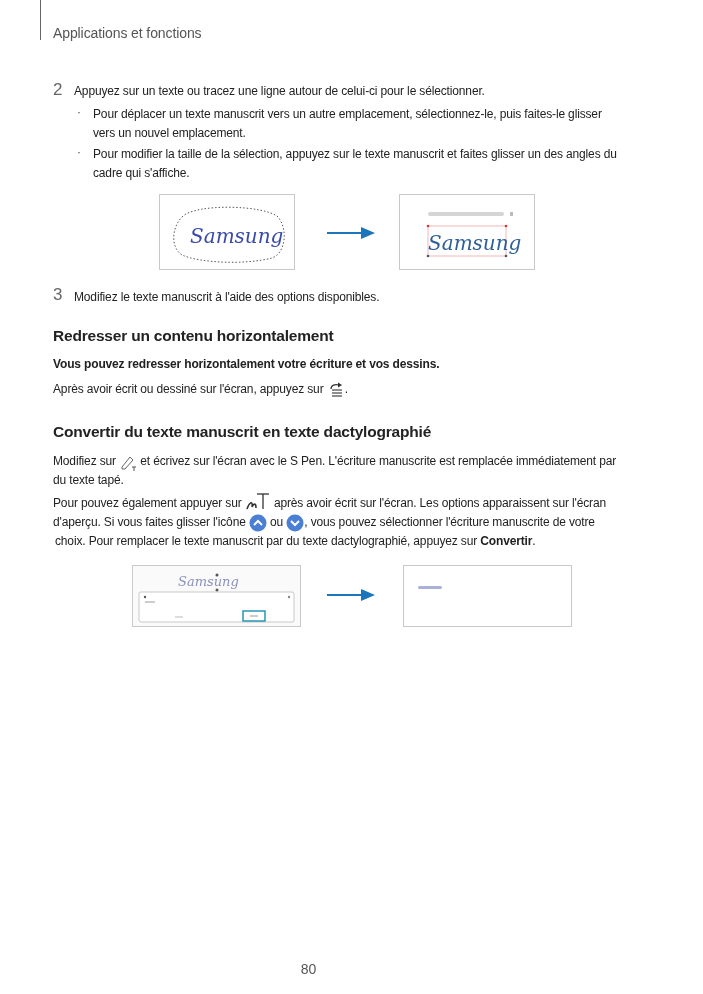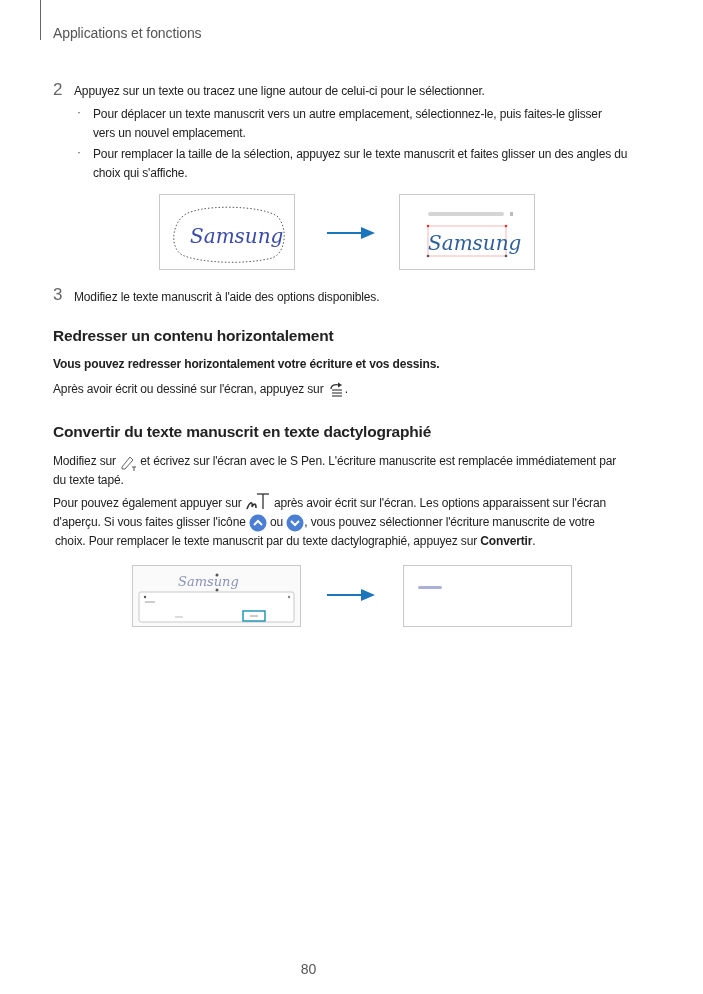--- a/index.html
+++ b/index.html
@@ -24,22 +24,22 @@
 <div class="running-head">Applications et fonctions</div>
 
 <div class="step-num" style="left:53px; top:80px;">2</div>
 <div class="p" style="left:74px; top:82px;">Appuyez sur un texte ou tracez une ligne autour de celui-ci pour le sélectionner.</div>
 
 <div class="bullet" style="left:77px; top:105px;">·</div>
 <div class="p" style="left:93px; top:105px;">Pour déplacer un texte manuscrit vers un autre emplacement, sélectionnez-le, puis faites-le glisser</div>
 <div class="p" style="left:93px; top:124px;">vers un nouvel emplacement.</div>
 
 <div class="bullet" style="left:77px; top:145px;">·</div>
-<div class="p" style="left:93px; top:145px;">Pour remplacer la taille de la sélection, appuyez sur le texte manuscrit et faites glisser un des angles du</div>
-<div class="p" style="left:93px; top:164px;">choix qui s'affiche.</div>
+<div class="p" style="left:93px; top:145px;">Pour modifier la taille de la sélection, appuyez sur le texte manuscrit et faites glisser un des angles du</div>
+<div class="p" style="left:93px; top:164px;">cadre qui s'affiche.</div>
 
 <div class="fig" style="left:159px; top:194px; width:134px; height:74px;">
   <svg width="134" height="74">
     <path d="M22 22 C 35 8, 105 10, 118 22 C 128 34, 126 58, 112 63 C 85 70, 40 68, 22 60 C 10 52, 12 32, 22 22 Z" fill="none" stroke="#555" stroke-width="1" stroke-dasharray="1.5,2"></path>
     <text x="30" y="48" font-family="DejaVu Serif, serif" font-style="italic" font-size="20" fill="#3a4aa8">Samsung</text>
   </svg>
 </div>
 
 <svg class="arrow" style="left:325px; top:225px;" width="52" height="16">
   <line x1="2" y1="8" x2="38" y2="8" stroke="#1a75bb" stroke-width="2"></line>

